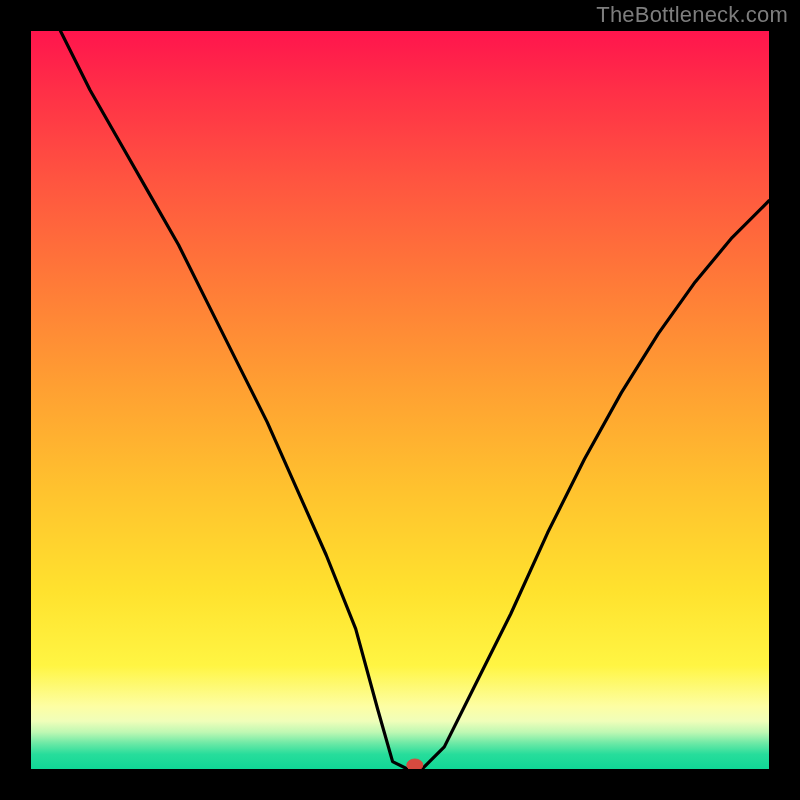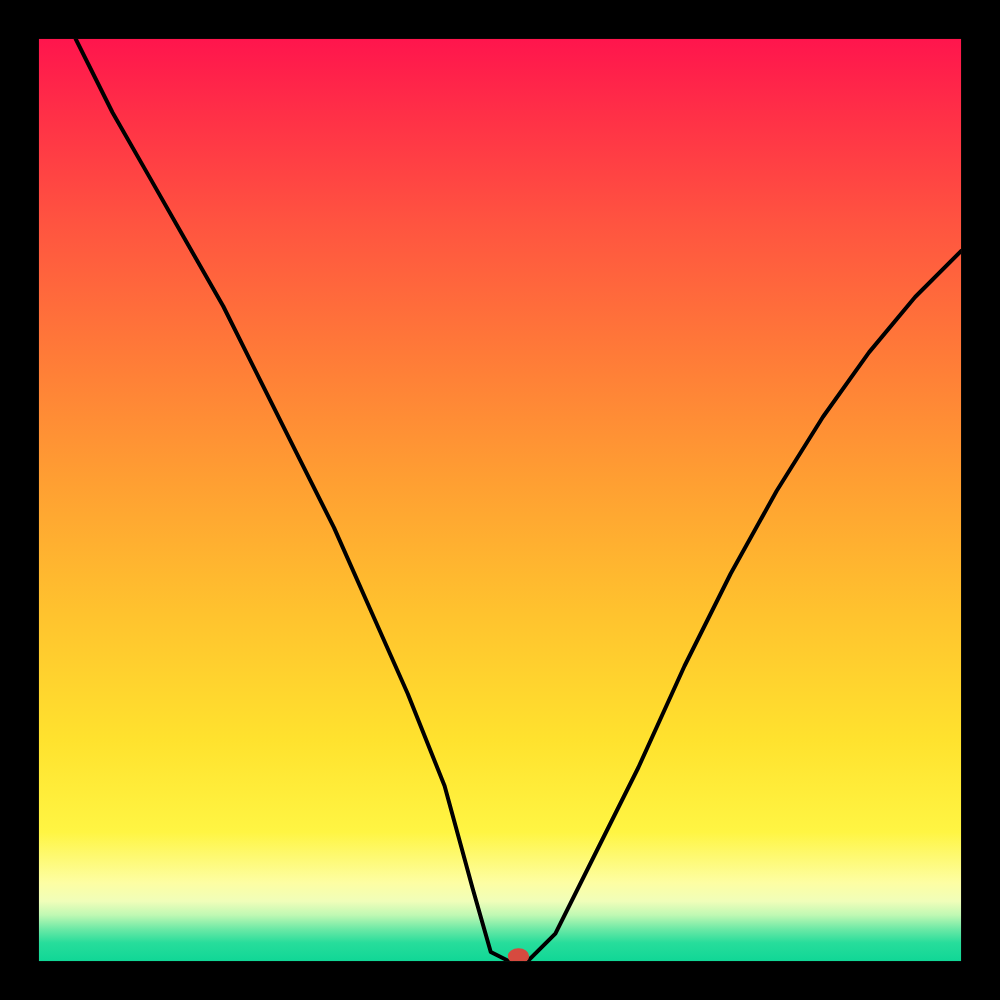--- a/index.html
+++ b/index.html
@@ -81,20 +81,21 @@
   .dot {
     fill: #d64a3f;
     stroke: #d64a3f;
   }
 </style>
 </head>
 <body>
 
 <div class="frame">
 
+  <div class="watermark">TheBottleneck.com</div>
 
   <div class="plot">
     <div class="gradient"></div>
 
     <svg class="curve" viewBox="0 0 738 738" preserveAspectRatio="none">
       <path d="M29.5 0.0 L59.0 59.0 L88.6 110.7 L118.1 162.4 L147.6 214.0 L177.1 273.1 L206.6 332.1 L236.2 391.1 L265.7 457.6 L295.2 524.0 L324.7 597.8 L346.9 679.0 L361.6 730.6 L376.4 738.0 L391.1 738.0 L413.3 715.9 L442.8 656.8 L479.7 583.0 L516.6 501.8 L553.5 428.0 L590.4 361.6 L627.3 302.6 L664.2 250.9 L701.1 206.6 L738.0 169.7"></path>
       <ellipse class="dot" cx="383.8" cy="734.0" rx="8" ry="6" fill="#d64a3f" stroke="#d64a3f"></ellipse>
     </svg>
   </div>
 

